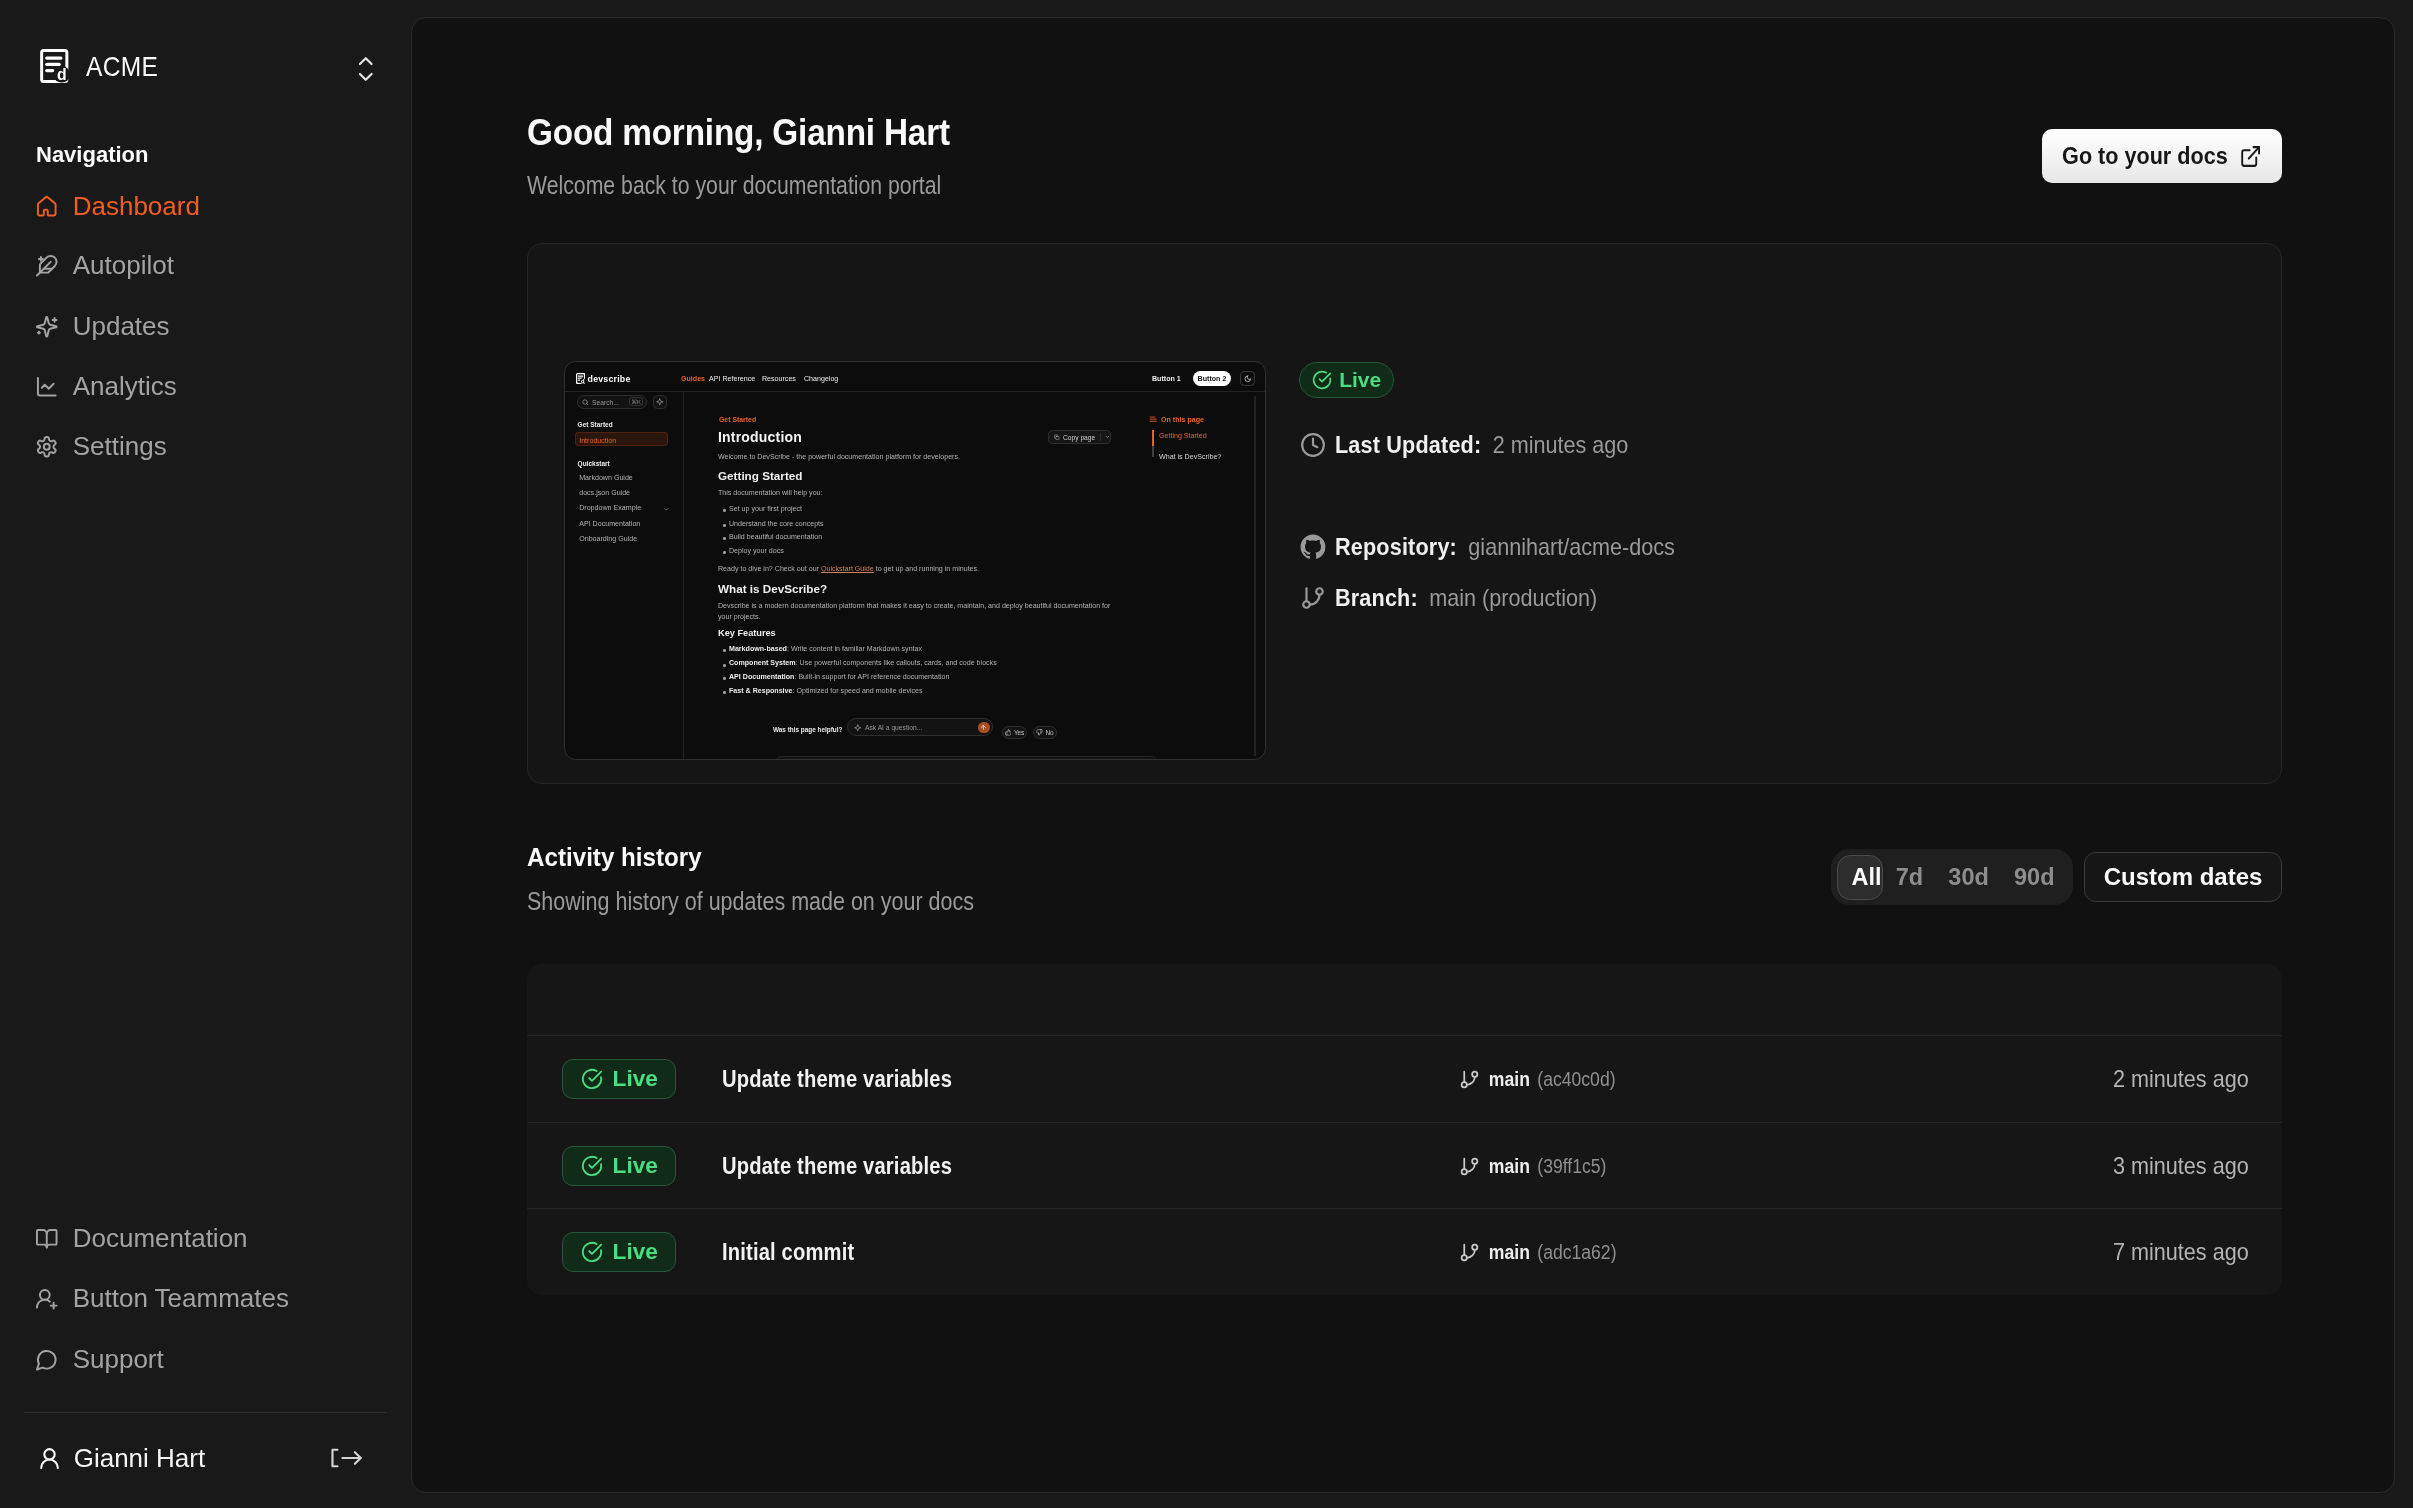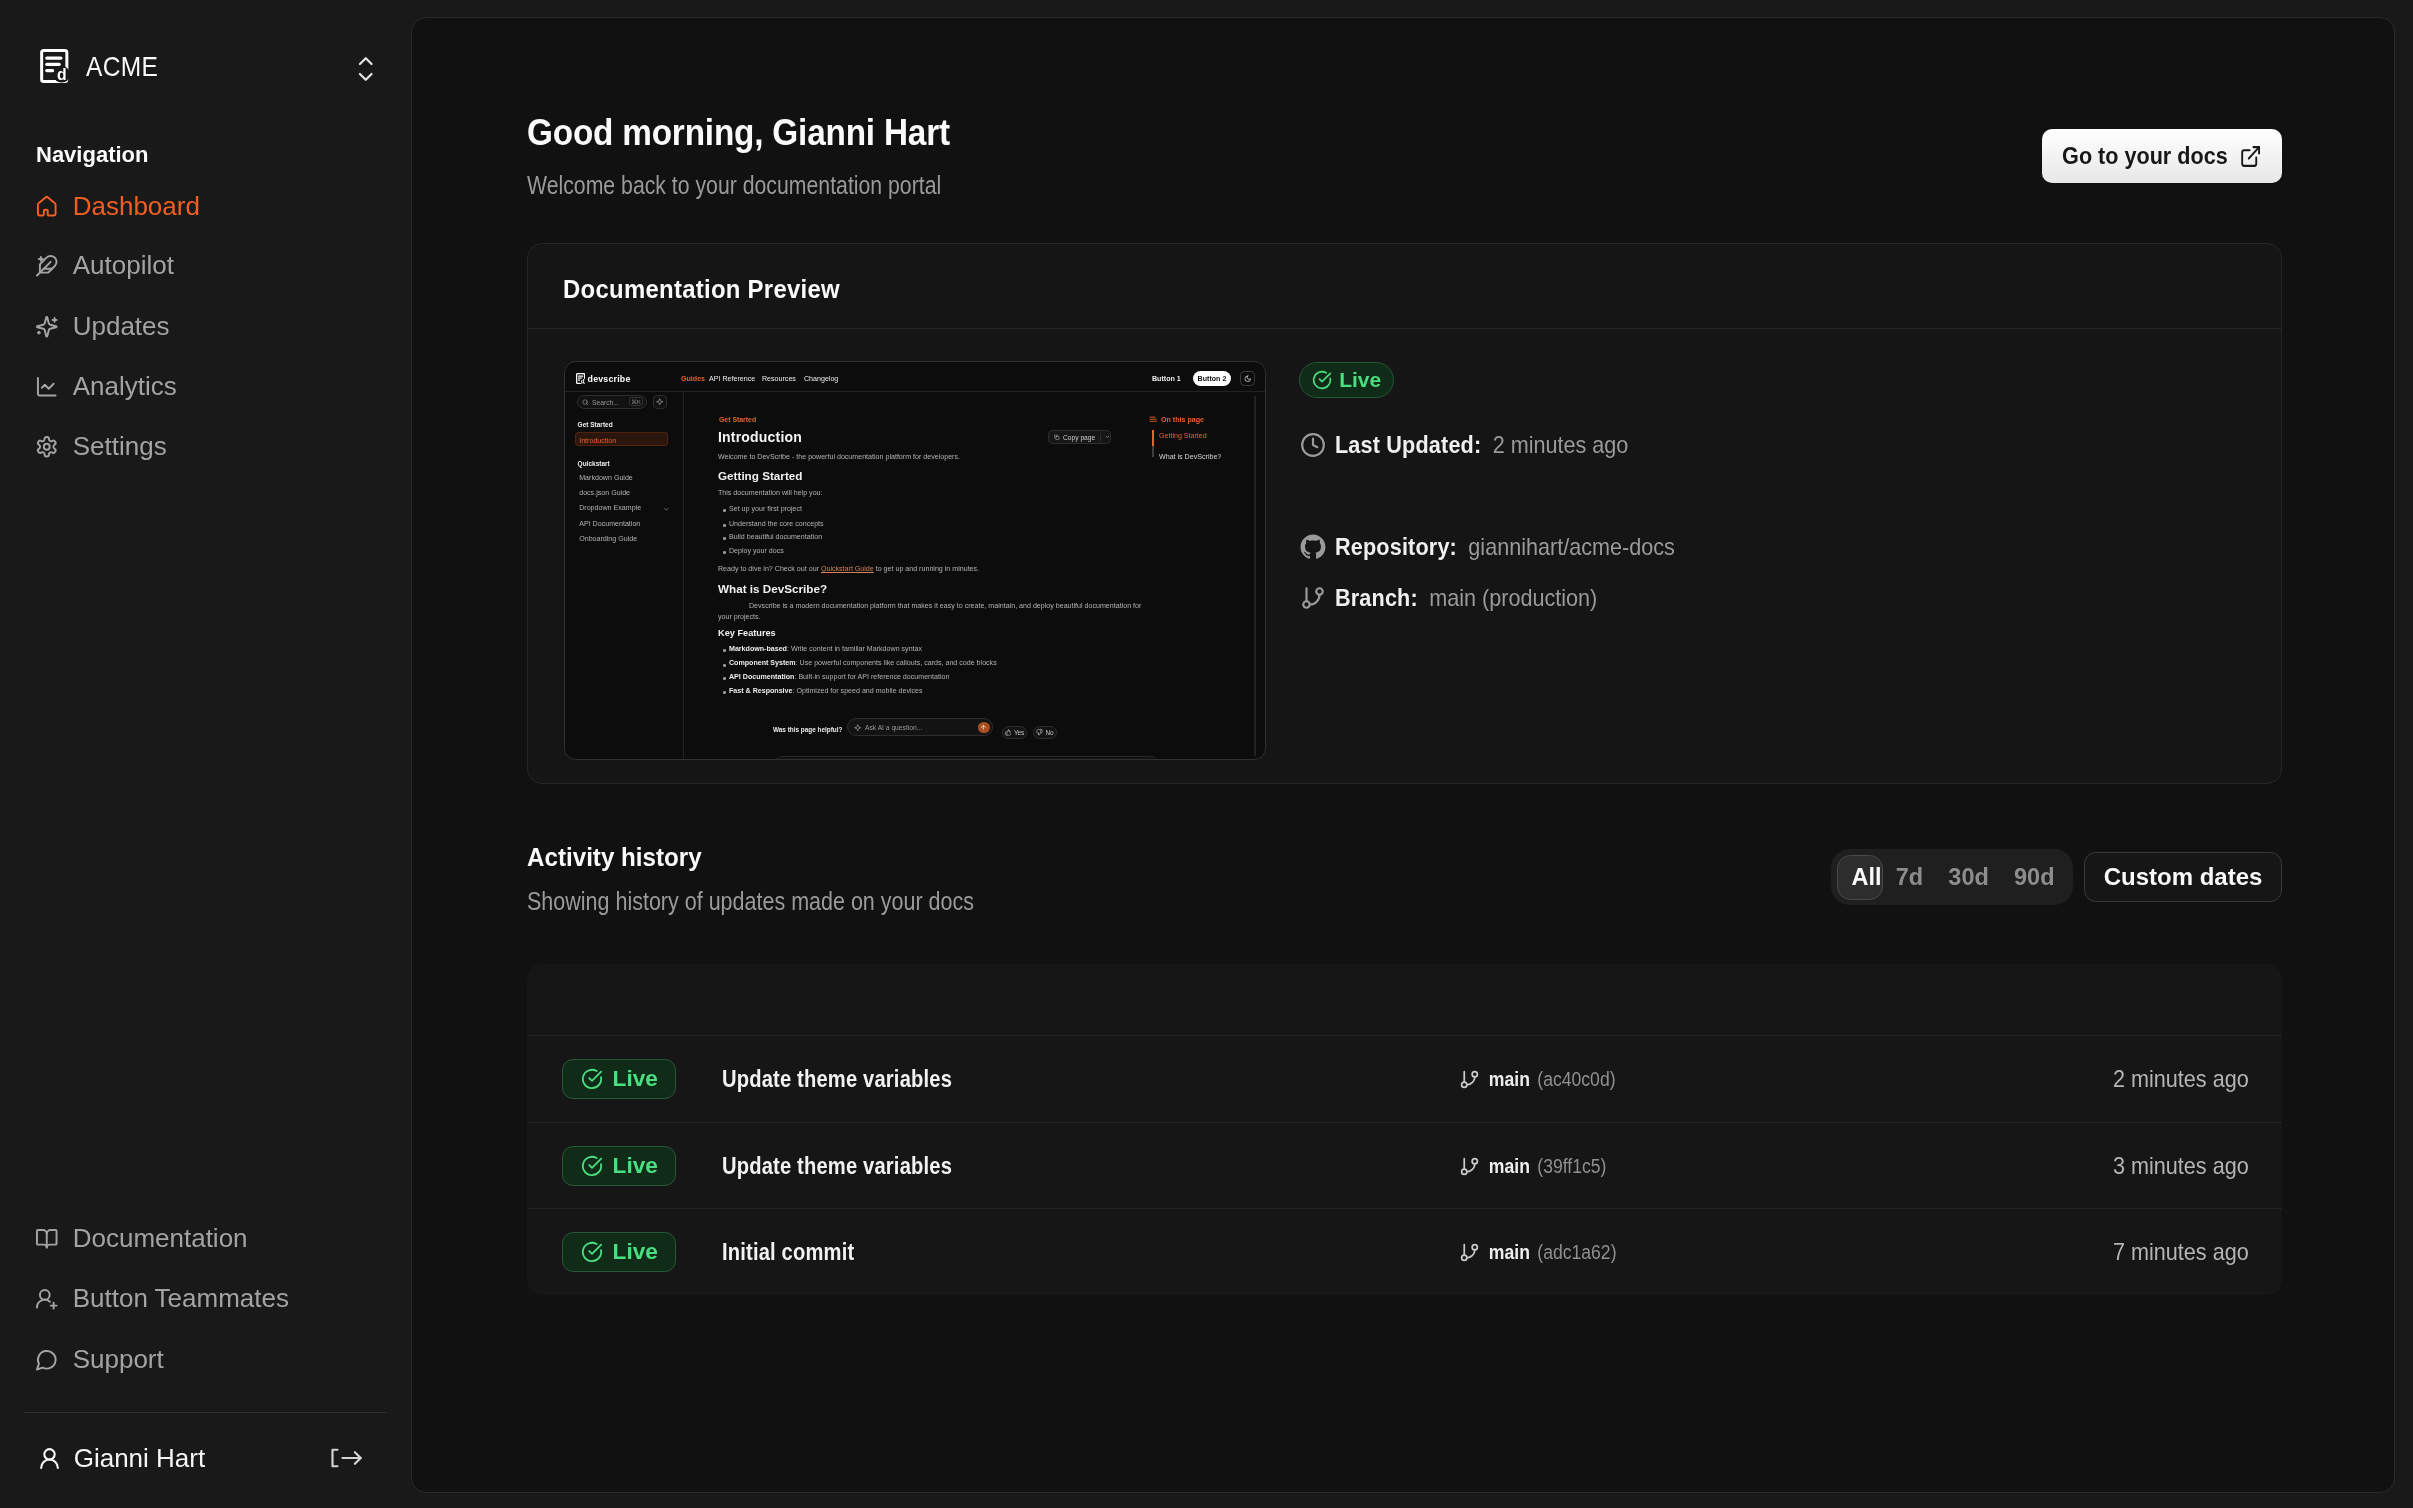--- a/index.html
+++ b/index.html
@@ -188,23 +188,20 @@
     <div class="docs-btn">
         <span class="dbi">Go to your docs
       <svg width="25" height="25" viewBox="0 0 24 24" fill="none" stroke="#171717" stroke-width="2" stroke-linecap="round" stroke-linejoin="round">
             <path d="M15 3h6v6"></path>
             <path d="M10 14 21 3"></path>
             <path d="M18 13v6a2 2 0 0 1-2 2H5a2 2 0 0 1-2-2V8a2 2 0 0 1 2-2h6"></path>
           </svg></span>
     </div>
 
     <div class="card1">
-      <div class="card1-hd">
-          <span>Documentation Preview</span>
-        </div>
       <div id="pv">
         <svg class="t" style="left:11px; top:11px;" width="9.2" height="11" viewBox="0 0 34 41" fill="none">
           <rect x="2" y="2" width="30" height="37" rx="5" stroke="#fff" stroke-width="5"></rect>
           <line x1="9" y1="11.5" x2="25" y2="11.5" stroke="#fff" stroke-width="5" stroke-linecap="round"></line>
           <line x1="9" y1="19" x2="23" y2="19" stroke="#fff" stroke-width="5" stroke-linecap="round"></line>
           <line x1="9" y1="26.5" x2="17" y2="26.5" stroke="#fff" stroke-width="5" stroke-linecap="round"></line>
           <circle cx="24.5" cy="30" r="10" fill="#0c0c0c"></circle>
           <text x="24.5" y="38" font-family="Liberation Sans, sans-serif" font-size="23" font-weight="700" fill="#fff" text-anchor="middle">d</text>
         </svg>
         <div class="t" style="left:22.6px; top:11.7px; font-size:8.8px; font-weight:700; color:#fff; letter-spacing:0.2px;">devscribe</div>
@@ -266,21 +263,21 @@
         <div class="bullet" style="left:158px; top:147px;"></div>
         <div class="t pv-gray" style="left:164px; top:143px; font-size:7.1px;">Set up your first project</div>
         <div class="bullet" style="left:158px; top:162px;"></div>
         <div class="t pv-gray" style="left:164px; top:158px; font-size:7.1px;">Understand the core concepts</div>
         <div class="bullet" style="left:158px; top:175px;"></div>
         <div class="t pv-gray" style="left:164px; top:171px; font-size:7.1px;">Build beautiful documentation</div>
         <div class="bullet" style="left:158px; top:189px;"></div>
         <div class="t pv-gray" style="left:164px; top:185px; font-size:7.1px;">Deploy your docs</div>
         <div class="t pv-gray" style="left:153px; top:203px; font-size:7.1px;">Ready to dive in? Check out our <span style="color:#d0835c; text-decoration:underline;">Quickstart Guide</span> to get up and running in minutes.</div>
         <div class="t" style="left:153px; top:220px; font-size:11.7px; font-weight:700; color:#f0f0f0;">What is DevScribe?</div>
-        <div class="t pv-gray" style="left:153px; top:240px; font-size:7.1px;margin-left:31px;">Devscribe is a modern documentation platform that makes it easy to create, maintain, and deploy beautiful documentation for</div>
+        <div class="t pv-gray" style="left:153px; top:240px; font-size:7.1px;">Devscribe is a modern documentation platform that makes it easy to create, maintain, and deploy beautiful documentation for</div>
         <div class="t pv-gray" style="left:153px; top:251px; font-size:7.1px;">your projects.</div>
         <div class="t" style="left:153px; top:266px; font-size:9.2px; font-weight:700; color:#f0f0f0;">Key Features</div>
         <div class="bullet" style="left:158px; top:287px;"></div>
         <div class="t pv-gray" style="left:164px; top:283px; font-size:7.1px;"><b class="pv-w">Markdown-based</b>: Write content in familiar Markdown syntax</div>
         <div class="bullet" style="left:158px; top:302px;"></div>
         <div class="t pv-gray" style="left:164px; top:297px; font-size:7.1px;"><b class="pv-w">Component System</b>: Use powerful components like callouts, cards, and code blocks</div>
         <div class="bullet" style="left:158px; top:315px;"></div>
         <div class="t pv-gray" style="left:164px; top:311px; font-size:7.1px;"><b class="pv-w">API Documentation</b>: Built-in support for API reference documentation</div>
         <div class="bullet" style="left:158px; top:329px;"></div>
         <div class="t pv-gray" style="left:164px; top:325px; font-size:7.1px;"><b class="pv-w">Fast &amp; Responsive</b>: Optimized for speed and mobile devices</div>

